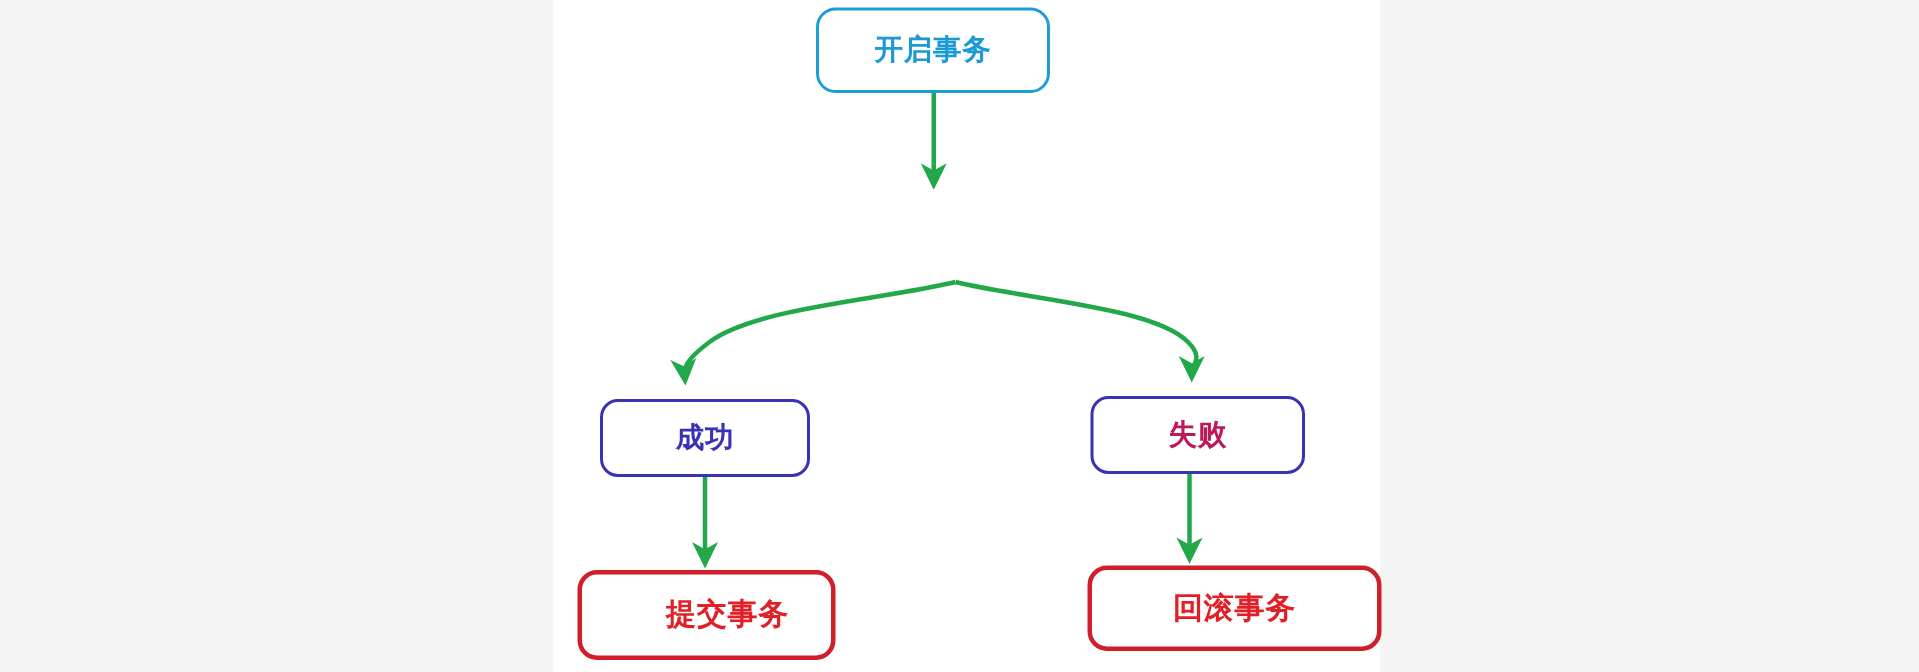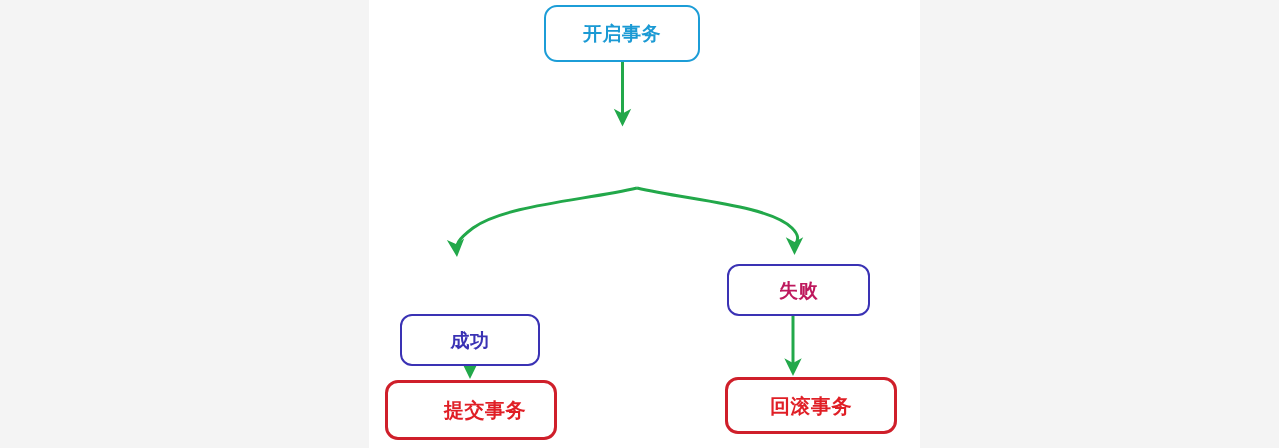--- a/index.html
+++ b/index.html
@@ -84,21 +84,20 @@
 
   
   #node-success {
     left: 31px;
     top: 266px;
     width: 140px;
     height: 52px;
     border-width: 2.5px;
     border-color: #3a32b4;
     border-radius: 12px;
-    margin-top: 48px;
   }
   #node-success .label {
     color: #3a32b4;
     font-size: 19px;
   }
 
   
   #node-failure {
     left: 358px;
     top: 264px;
@@ -126,21 +125,21 @@
   }
   #node-commit .label {
     color: #e01f26;
     font-size: 20px;
   }
 
   
   #node-rollback {
     left: 356px;
     top: 377px;
-    width: 172px;
+    width: 196px;
     height: 57px;
     border-width: 3px;
     border-color: #cf1f2a;
     border-radius: 13px;
   }
   #node-rollback .label {
     color: #e01f26;
     font-size: 20px;
   }
 </style>

